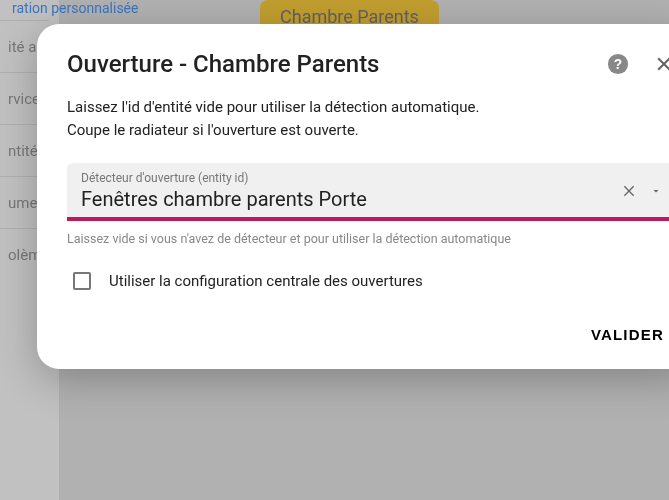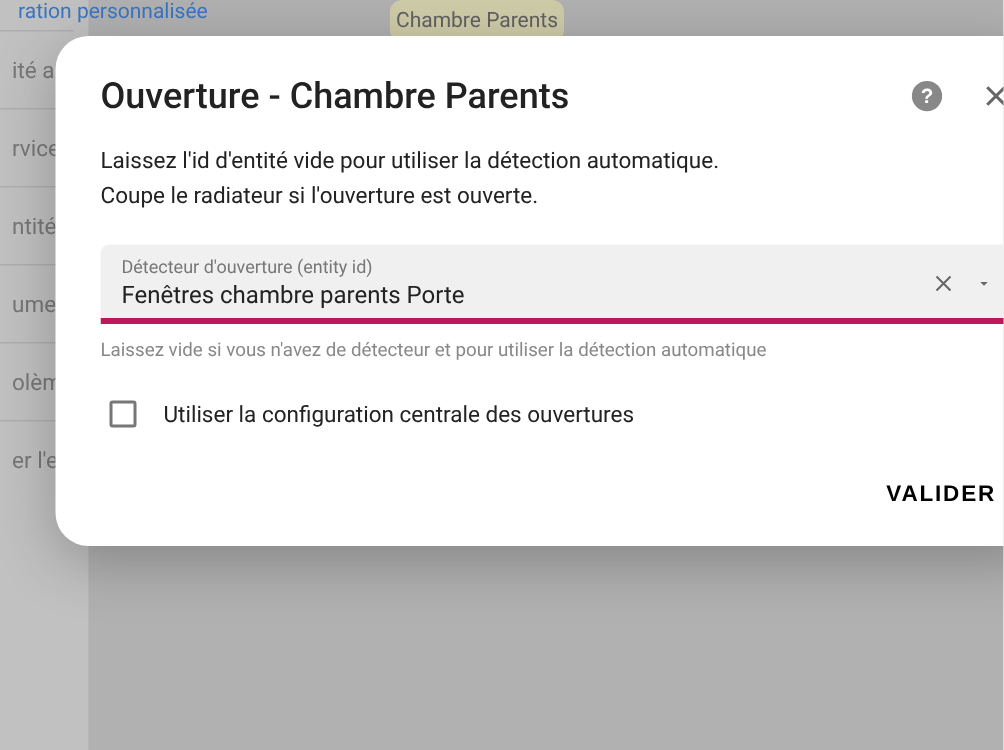--- a/index.html
+++ b/index.html
@@ -38,24 +38,24 @@
       color: #1a73e8;
       font-size: 14px;
       position: absolute;
       top: 0;
       left: 12px;
     }
     .bg-chip {
       position: absolute;
       top: 0;
       left: 260px;
-      background: #fef9c3;
+      background: #eab308;
       border-radius: 8px;
-      padding: 6px 4px;
-      font-size: 14px;
+      padding: 6px 20px;
+      font-size: 18px;
       color: #555;
     }
     .overlay {
       position: absolute;
       inset: 0;
       background: rgba(120,120,120,0.35);
     }
     .dialog {
       position: absolute;
       left: 37px;
@@ -109,21 +109,21 @@
     }
     .field-text {
       flex: 1;
     }
     .field-label {
       font-size: 12px;
       color: #777;
       margin-bottom: 2px;
     }
     .field-value {
-      font-size: 16px;
+      font-size: 20px;
       color: #222;
     }
     .field-actions {
       display: flex;
       align-items: center;
       gap: 10px;
       color: #777;
     }
     .helper {
       font-size: 12.5px;
@@ -170,21 +170,20 @@
 
 <div class="bg-sidebar"></div>
 <span class="bg-link">ration personnalisée</span>
 <div class="bg-chip">Chambre Parents</div>
 <div class="bg-items">
   <div>ité ar</div>
   <div>rvices</div>
   <div>ntités</div>
   <div>umen</div>
   <div>olème</div>
-  <div>er l'e</div>
 </div>
 
 <div class="overlay"></div>
 
 <div class="dialog">
   <div class="dialog-header">
     <div class="dialog-title">Ouverture - Chambre Parents</div>
     <div class="header-icons">
       <div class="icon-btn">
         <svg width="22" height="22" viewBox="0 0 24 24" fill="#888">

